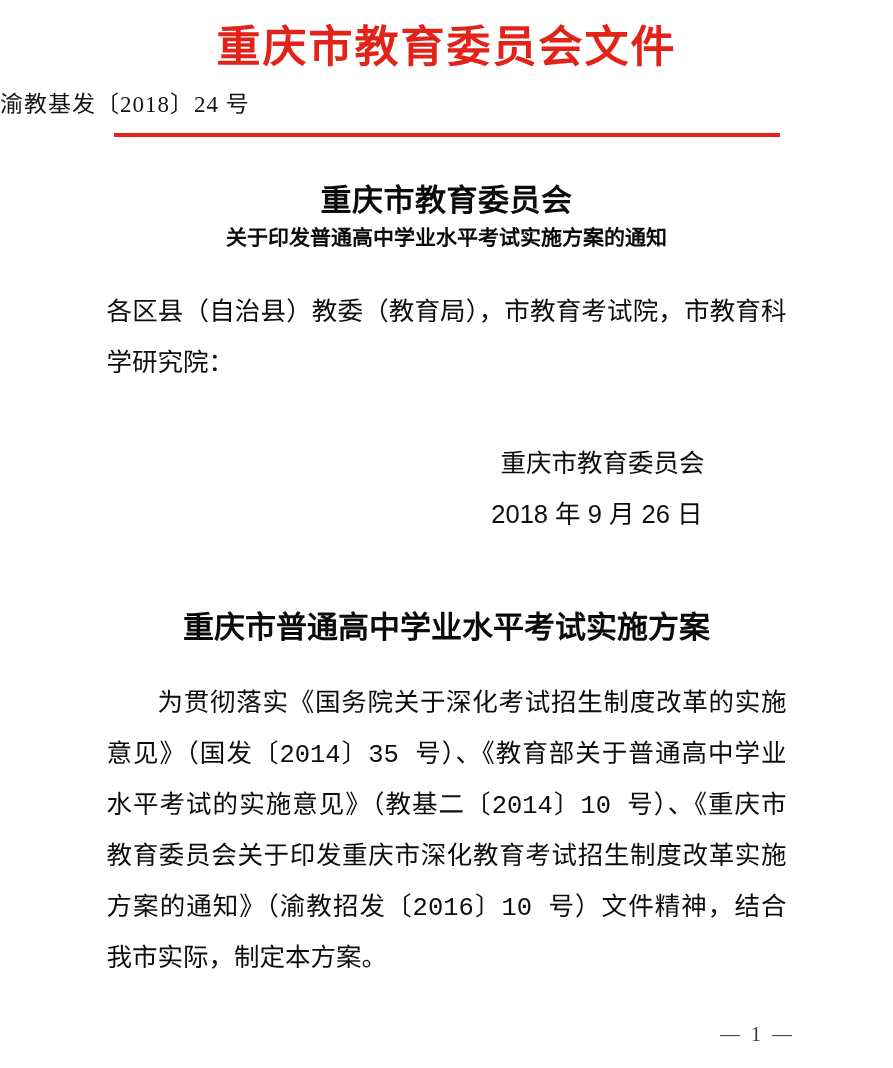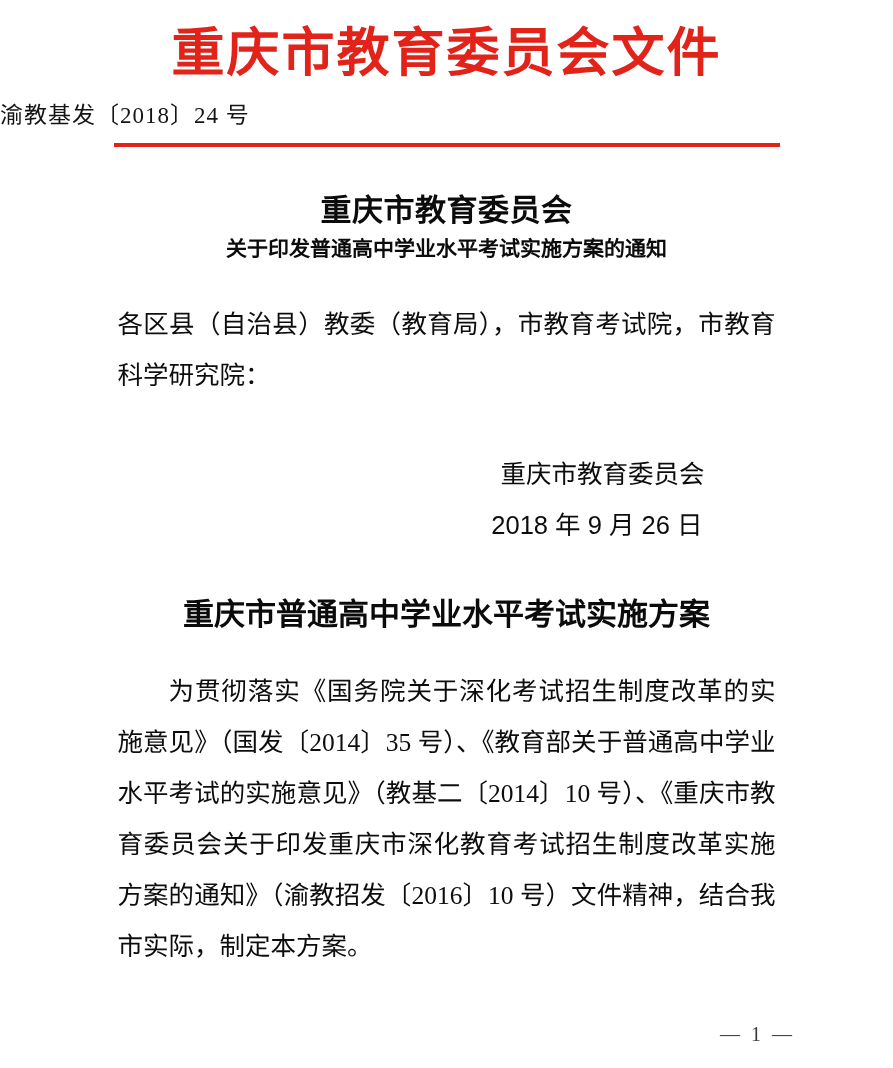--- a/index.html
+++ b/index.html
@@ -27,21 +27,21 @@
 
   
   .masthead {
     padding-top: 22px;
     text-align: center;
   }
 
   .masthead-title {
     font-family: "Liberation Serif", "DejaVu Serif", serif;
     font-weight: bold;
-    font-size: 53px;
+    font-size: 44px;
     line-height: 1.18;
     letter-spacing: 2px;
     color: #e2231a;
     text-align: center;
     margin: 0;
     white-space: nowrap;
   }
 
   .doc-number {
     font-family: "Liberation Serif", "DejaVu Serif", serif;
@@ -91,25 +91,25 @@
     font-size: 21px;
     letter-spacing: 0px;
   }
 
   
   .body-block {
     margin-top: 34px;
   }
 
   .para {
-    font-family: Liberation Serif, serif;
+    font-family: Liberation Mono, monospace;
     font-size: 25.5px;
     line-height: 51px;
     color: #0d0d0d;
-    margin: 11px;
+    margin: 0;
     text-align: justify;
     text-align-last: left;
     letter-spacing: 0px;
     word-break: break-all;
   }
 
   .para.indent {
     text-indent: 2em;
   }
 
@@ -132,21 +132,21 @@
     white-space: nowrap;
   }
 
   .signature-line.date {
     padding-right: 2px;
   }
 
   
   .section-heading {
     text-align: center;
-    margin-top: 42px;
+    margin-top: 66px;
     font-family: "Liberation Sans", "DejaVu Sans", sans-serif;
     font-weight: bold;
     font-size: 31px;
     line-height: 1.4;
     color: #0b0b0b;
     white-space: nowrap;
   }
 
   .section-body {
     margin-top: 30px;

